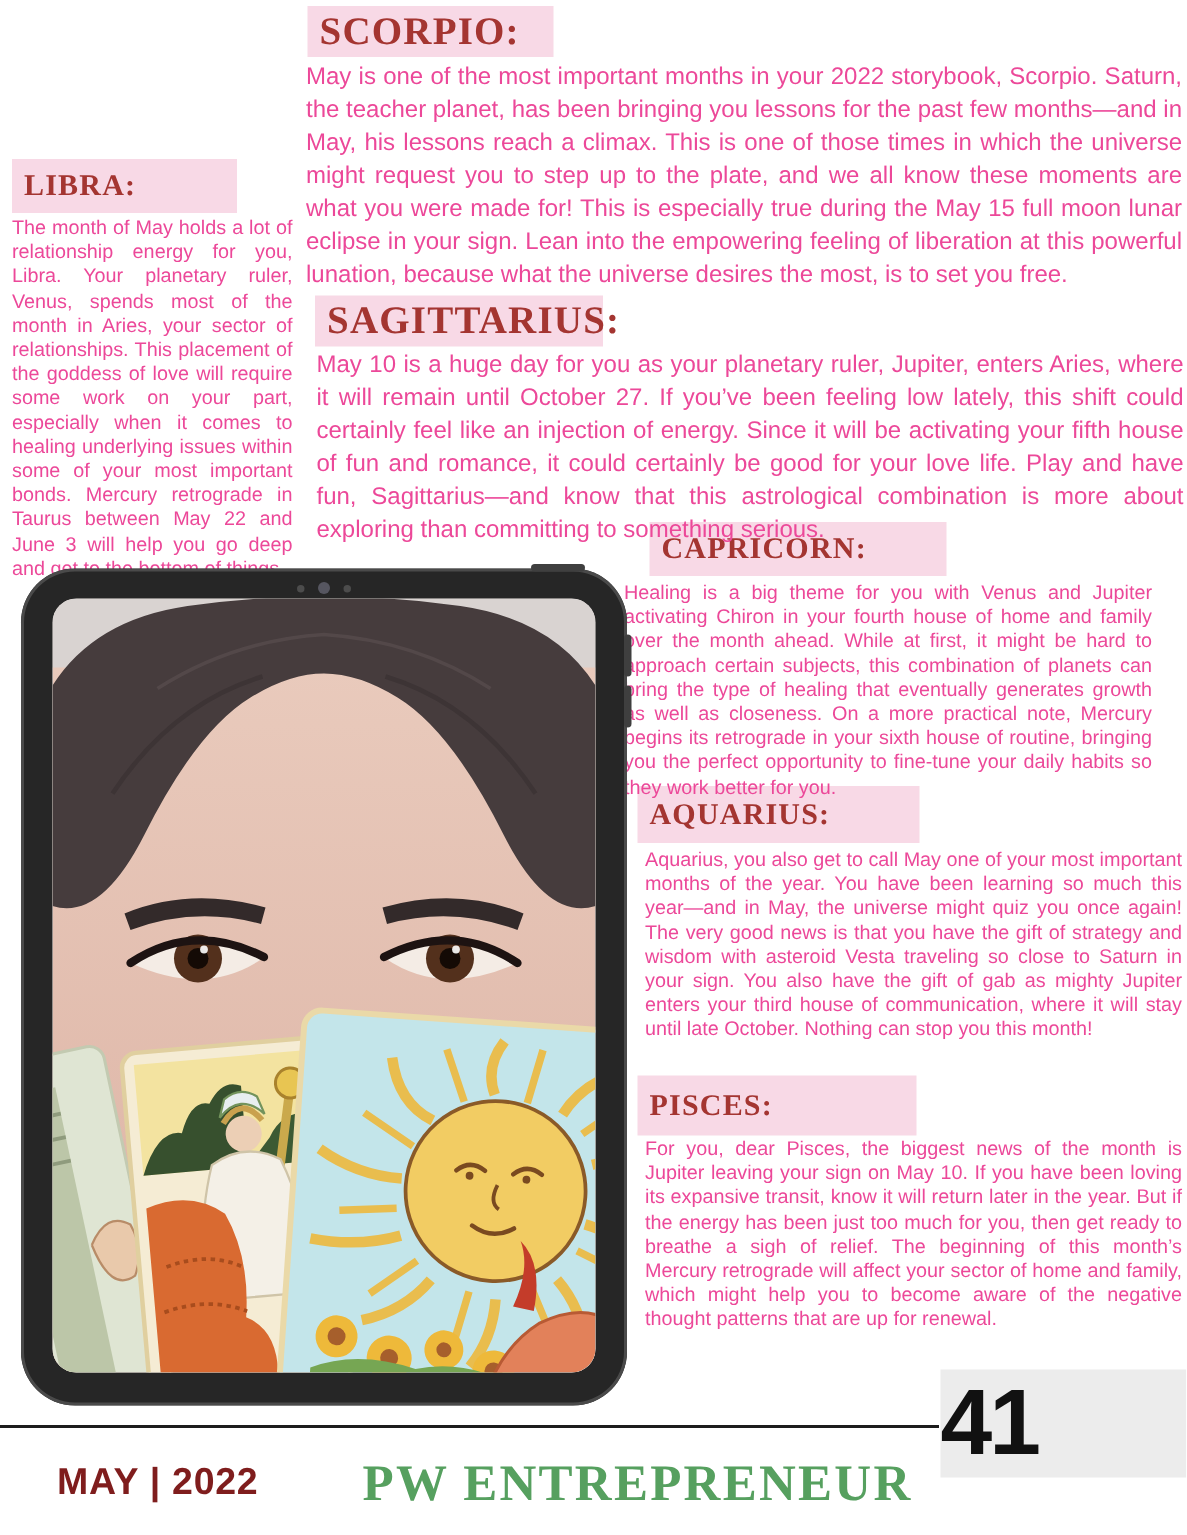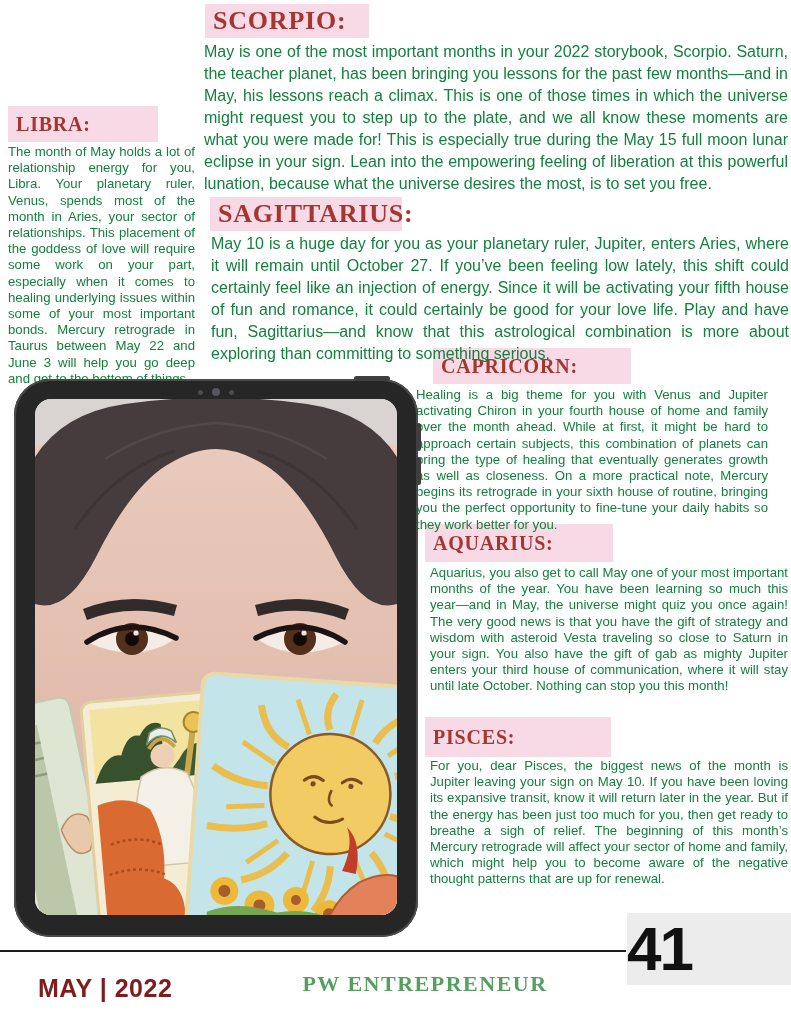--- a/index.html
+++ b/index.html
@@ -20,21 +20,21 @@
   }
   .h-lg span { font-size:26px; }
   .h-md span { font-size:20px; }
   .libra-head  { left:8px;   top:106px; width:150px; height:36px; }
   .scorpio-head{ left:205px; top:4px;   width:164px; height:34px; }
   .sag-head    { left:210px; top:197px; width:192px; height:34px; }
   .cap-head    { left:433px; top:348px; width:198px; height:36px; }
   .aqu-head    { left:425px; top:524px; width:188px; height:38px; }
   .pis-head    { left:425px; top:717px; width:186px; height:40px; }
   
-  .body { position:absolute; text-align:justify; color:#15803d; }
+  .body { position:absolute; text-align:justify; color:#ec4899; }
   .body-lg { font-size:16px;   line-height:22px; }
   .body-sm { font-size:13.2px; line-height:16.2px; }
   .libra-body  { left:8px;   top:144px; width:187px; }
   .scorpio-body{ left:204px; top:41px;  width:584px; }
   .sag-body    { left:211px; top:233px; width:578px; }
   .cap-body    { left:416px; top:387px; width:352px; }
   .aqu-body    { left:430px; top:565px; width:358px; }
   .pis-body    { left:430px; top:758px; width:358px; }
   
   .tablet { position:absolute; left:14px; top:379px; width:404px; height:558px;
@@ -53,21 +53,21 @@
   .screen svg { display:block; width:100%; height:100%; }
   
   .rule { position:absolute; left:0; top:950px; width:626px; height:2px; background:#1c1c1c; }
   .page-box { position:absolute; left:627px; top:913px; width:164px; height:72px;
               background:#ececec; display:flex; align-items:center; }
   .page-num { font-size:62px; font-weight:800; color:#111; padding-right:12px;
               letter-spacing:-2px; line-height:1; }
   .issue { position:absolute; left:38px; top:974px; font-size:25px; font-weight:800;
            color:#7f1d1d; letter-spacing:0.5px; }
   .brand { position:absolute; left:230px; top:971px; width:390px; text-align:center;
-           font-family:"Liberation Serif", serif; font-weight:700; font-size:22px;
+           font-family:"Liberation Serif", serif; font-weight:700; font-size:34px;
            color:#56a05f; letter-spacing:1.5px; }
 </style>
 </head>
 <body>
 
 <div class="page">
 
   <header class="logo">
   </header>
 

